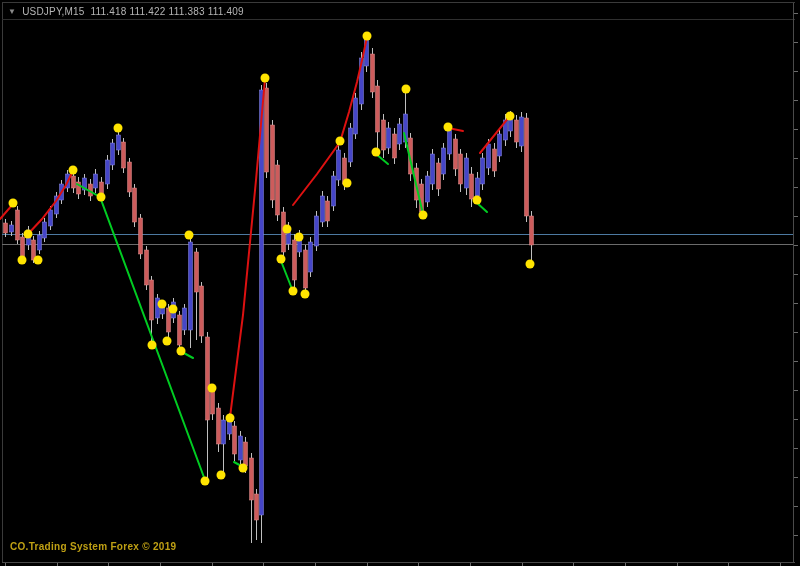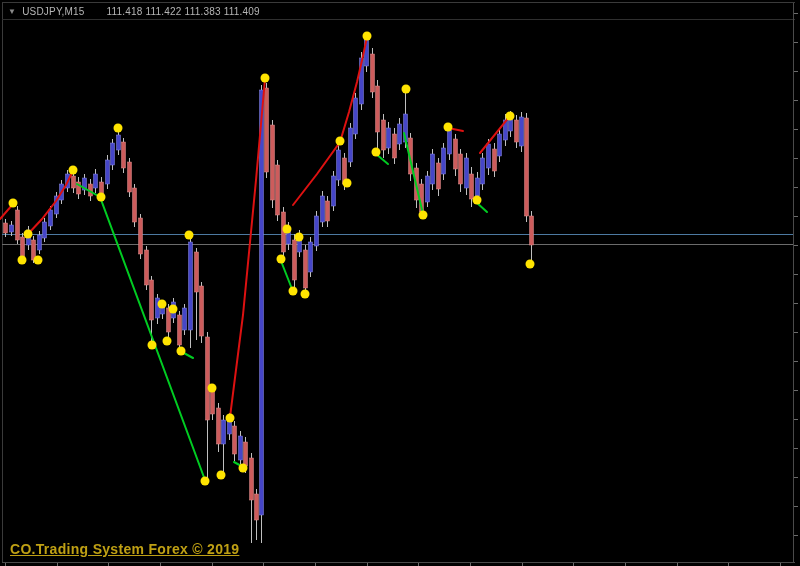--- a/index.html
+++ b/index.html
@@ -7,24 +7,24 @@
     position:relative;width:800px;height:566px;background:#000;
     overflow:hidden;font-family:"Liberation Sans",sans-serif;
   }
   #chart-svg{position:absolute;left:0;top:0;}
   .ohlc-bar{
     position:absolute;left:8px;top:6px;display:flex;align-items:center;gap:6px;
     font-size:10px;color:#b5b5b5;letter-spacing:.2px;white-space:nowrap;
   }
   .ohlc-bar .dd{font-size:8px;color:#8a8a8a;cursor:pointer;line-height:1;}
   .ohlc-bar .sym{color:#b5b5b5;}
-  .ohlc-bar .ohlc{color:#b5b5b5;margin-left:16px;}
+  .ohlc-bar .ohlc{color:#b5b5b5;}
   .watermark{
-    position:absolute;left:10px;top:541px;font-size:14px;font-weight:bold;
-    color:#bfa014;letter-spacing:.3px;white-space:nowrap;text-decoration:underline;
+    position:absolute;left:10px;top:541px;font-size:10px;font-weight:bold;
+    color:#bfa014;letter-spacing:.3px;white-space:nowrap;
   }
 </style>
 </head>
 <body>
 
 <div class="window">
   <svg id="chart-svg" width="800" height="566" viewBox="0 0 800 566">
       <line x1="2" y1="2.5" x2="795" y2="2.5" stroke="#3a3a3a"></line>
       <line x1="2.5" y1="2" x2="2.5" y2="562" stroke="#3a3a3a"></line>
       <line x1="2" y1="19.5" x2="795" y2="19.5" stroke="#2f2f2f"></line>

